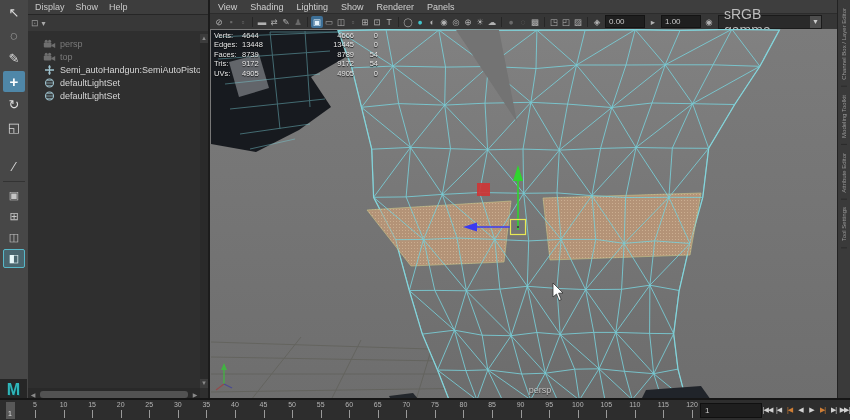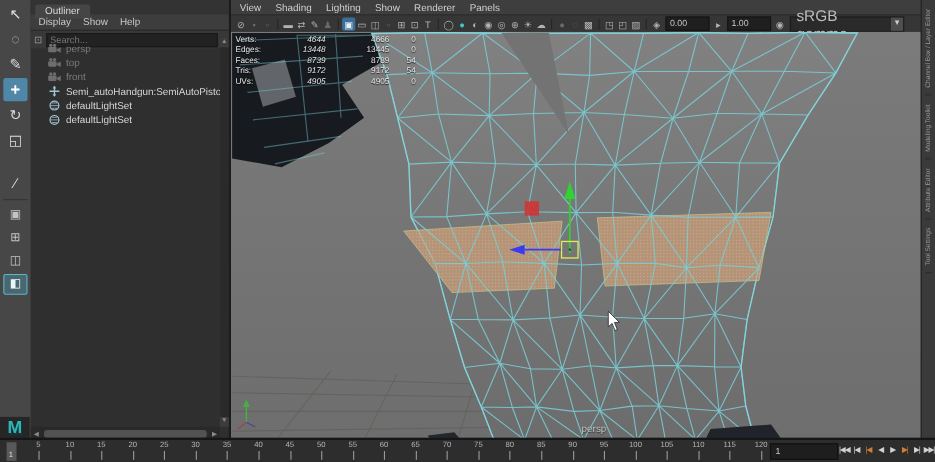--- a/index.html
+++ b/index.html
@@ -64,21 +64,21 @@
                border:1px solid #1b1b1b;margin-left:3px;}
   #vt-dropdown .sel{flex:1;font-size:14px;color:#bdbdbd;padding-left:5px;}
   #vt-dropdown .dda{width:11px;height:12px;background:#4e4e4e;color:#ccc;font-size:7px;
                     line-height:12px;text-align:center;}
   #canvas{position:absolute;left:0;top:29px;right:0;bottom:0;background:linear-gradient(#7b7b7b,#6e6e6e);overflow:hidden;padding-left:12px;}
   #mesh-svg{position:absolute;left:0;top:0;}
   
   #hud{position:absolute;left:4px;top:2px;}
   .hud-row{display:flex;line-height:9.4px;font-size:7.5px;color:#e8e8e8;text-shadow:0 1px 1px rgba(0,0,0,.9);}
   .hud-row .hl{width:28px;text-align:left;}
-  .hud-row .c1{width:54px;text-align:right;font-style:italic;}
+  .hud-row .c1{width:54px;}
   .hud-row .c2{width:58px;text-align:right;}
   .hud-row .c3{width:24px;text-align:right;}
   #persp-label{position:absolute;left:295px;top:356px;width:70px;text-align:center;font-size:9px;
                color:#c3c3c3;text-shadow:0 1px 1px rgba(0,0,0,.6);}
   
   #right-tabs{position:absolute;right:0;top:0;bottom:20px;width:12px;background:#3a3a3a;
               border-left:1px solid #222;overflow:hidden;}
   .rtab{writing-mode:vertical-rl;transform:rotate(180deg);font-size:6px;color:#9a9a9a;
         padding:6px 0;margin:2px 0 2px 3px;white-space:nowrap;border-top:1px solid #2b2b2b;}
   
@@ -117,60 +117,47 @@
     <div class="tb-sep"></div>
     <div id="toolbox-layouts">
         <div class="layoutbtn">▣</div>
         <div class="layoutbtn">⊞</div>
         <div class="layoutbtn">◫</div>
         <div class="layoutbtn active">◧</div>
       </div>
   </div>
 
   <div id="outliner">
-    <div id="ol-titlebar">
-      <span id="ol-tab">Outliner</span>
-    </div>
     <div id="ol-menus">
         <span>Display</span>
         <span>Show</span>
         <span>Help</span>
       </div>
     <div id="ol-search">
       <span id="ol-filter">⊡</span>
-      <input type="text" placeholder="Search..." style="">
       <span id="ol-dd">▾</span>
     </div>
     <div id="ol-tree">
         <div class="ol-row dim">
           <svg class="ol-ic" width="13" height="10" viewBox="0 0 13 10">
             <circle cx="3.2" cy="2.2" r="1.5" fill="#6e6e6e"></circle>
             <circle cx="6.6" cy="2.2" r="1.5" fill="#6e6e6e"></circle>
             <rect x="0.8" y="3.6" width="7.6" height="5" rx="1" fill="#6e6e6e"></rect>
             <path d="M8.4 5.9l3.8-2v5l-3.8-2z" fill="#6e6e6e"></path>
           </svg>
           <span class="lbl">persp</span>
         </div>
         <div class="ol-row dim">
           <svg class="ol-ic" width="13" height="10" viewBox="0 0 13 10">
             <circle cx="3.2" cy="2.2" r="1.5" fill="#6e6e6e"></circle>
             <circle cx="6.6" cy="2.2" r="1.5" fill="#6e6e6e"></circle>
             <rect x="0.8" y="3.6" width="7.6" height="5" rx="1" fill="#6e6e6e"></rect>
             <path d="M8.4 5.9l3.8-2v5l-3.8-2z" fill="#6e6e6e"></path>
           </svg>
           <span class="lbl">top</span>
-        </div>
-        <div class="ol-row dim">
-          <svg class="ol-ic" width="13" height="10" viewBox="0 0 13 10">
-            <circle cx="3.2" cy="2.2" r="1.5" fill="#6e6e6e"></circle>
-            <circle cx="6.6" cy="2.2" r="1.5" fill="#6e6e6e"></circle>
-            <rect x="0.8" y="3.6" width="7.6" height="5" rx="1" fill="#6e6e6e"></rect>
-            <path d="M8.4 5.9l3.8-2v5l-3.8-2z" fill="#6e6e6e"></path>
-          </svg>
-          <span class="lbl">front</span>
         </div>
         <div class="ol-row">
           <svg class="ol-ic" width="13" height="10" viewBox="0 0 13 10">
             <path d="M6.5 0.5v9M2 5h9" stroke="#9fc3cf" stroke-width="1.3"></path>
             <path d="M6.5 0l1.6 2.4h-3.2z M6.5 10l1.6-2.4h-3.2z" fill="#9fc3cf"></path>
           </svg>
           <span class="lbl">Semi_autoHandgun:SemiAutoPistol</span>
         </div>
         <div class="ol-row">
           <svg class="ol-ic" width="13" height="10" viewBox="0 0 13 10">

